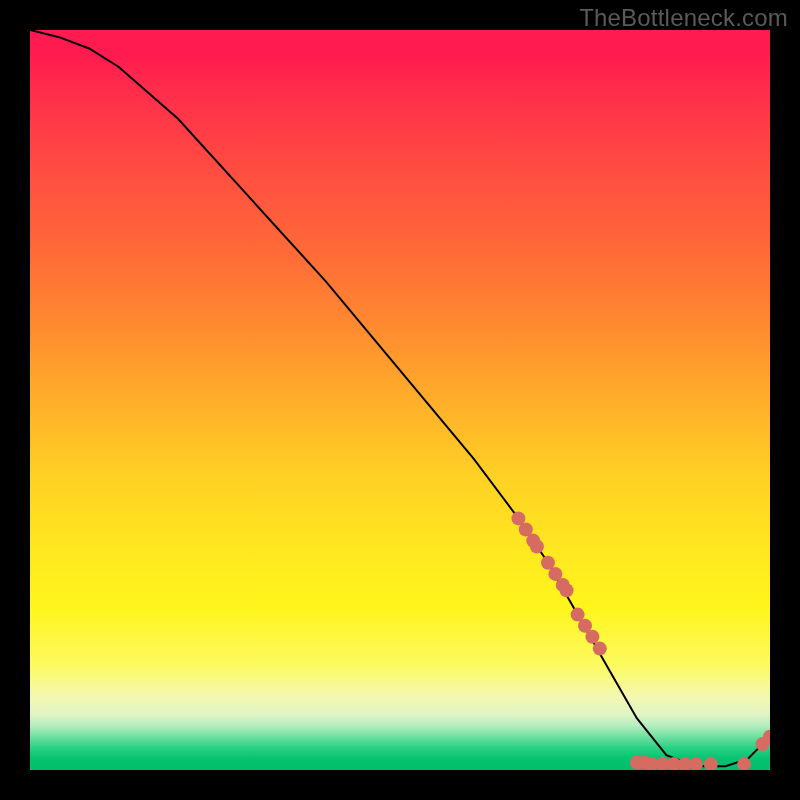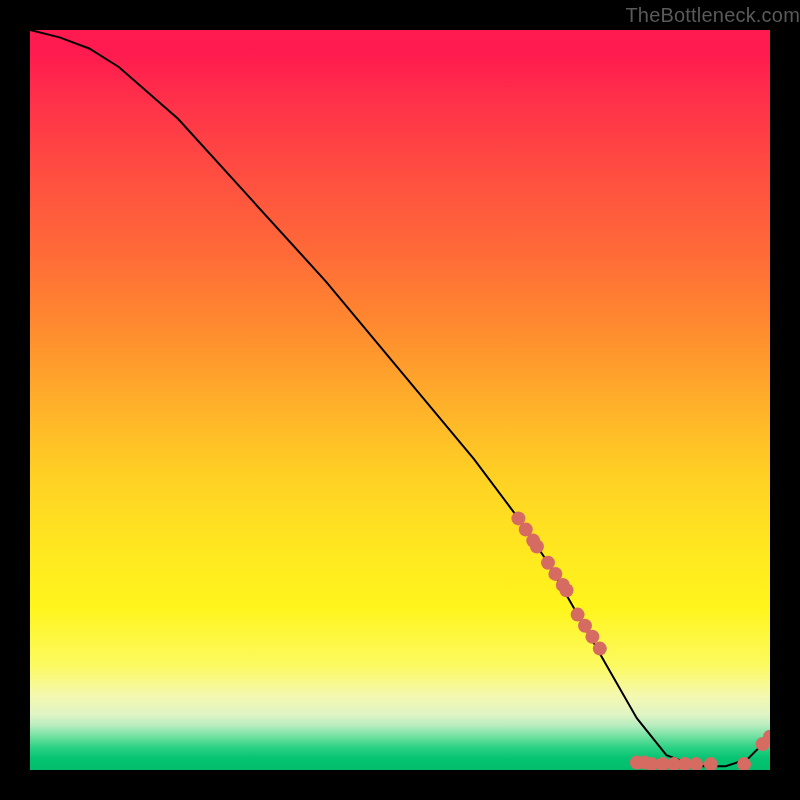--- a/index.html
+++ b/index.html
@@ -12,23 +12,23 @@
     font-family: Arial, Helvetica, sans-serif;
   }
   .frame {
     position: relative;
     width: 800px;
     height: 800px;
   }
   .watermark {
     position: absolute;
     top: 4px;
-    right: 0;
+    right: 12px;
     color: #5a5a5a;
-    font-size: 20px;
+    font-size: 24px;
     font-weight: 500;
     letter-spacing: 0.2px;
     z-index: 20;
   }
   .plot-area {
     position: absolute;
     left: 30px;
     top: 30px;
     width: 740px;
     height: 740px;

